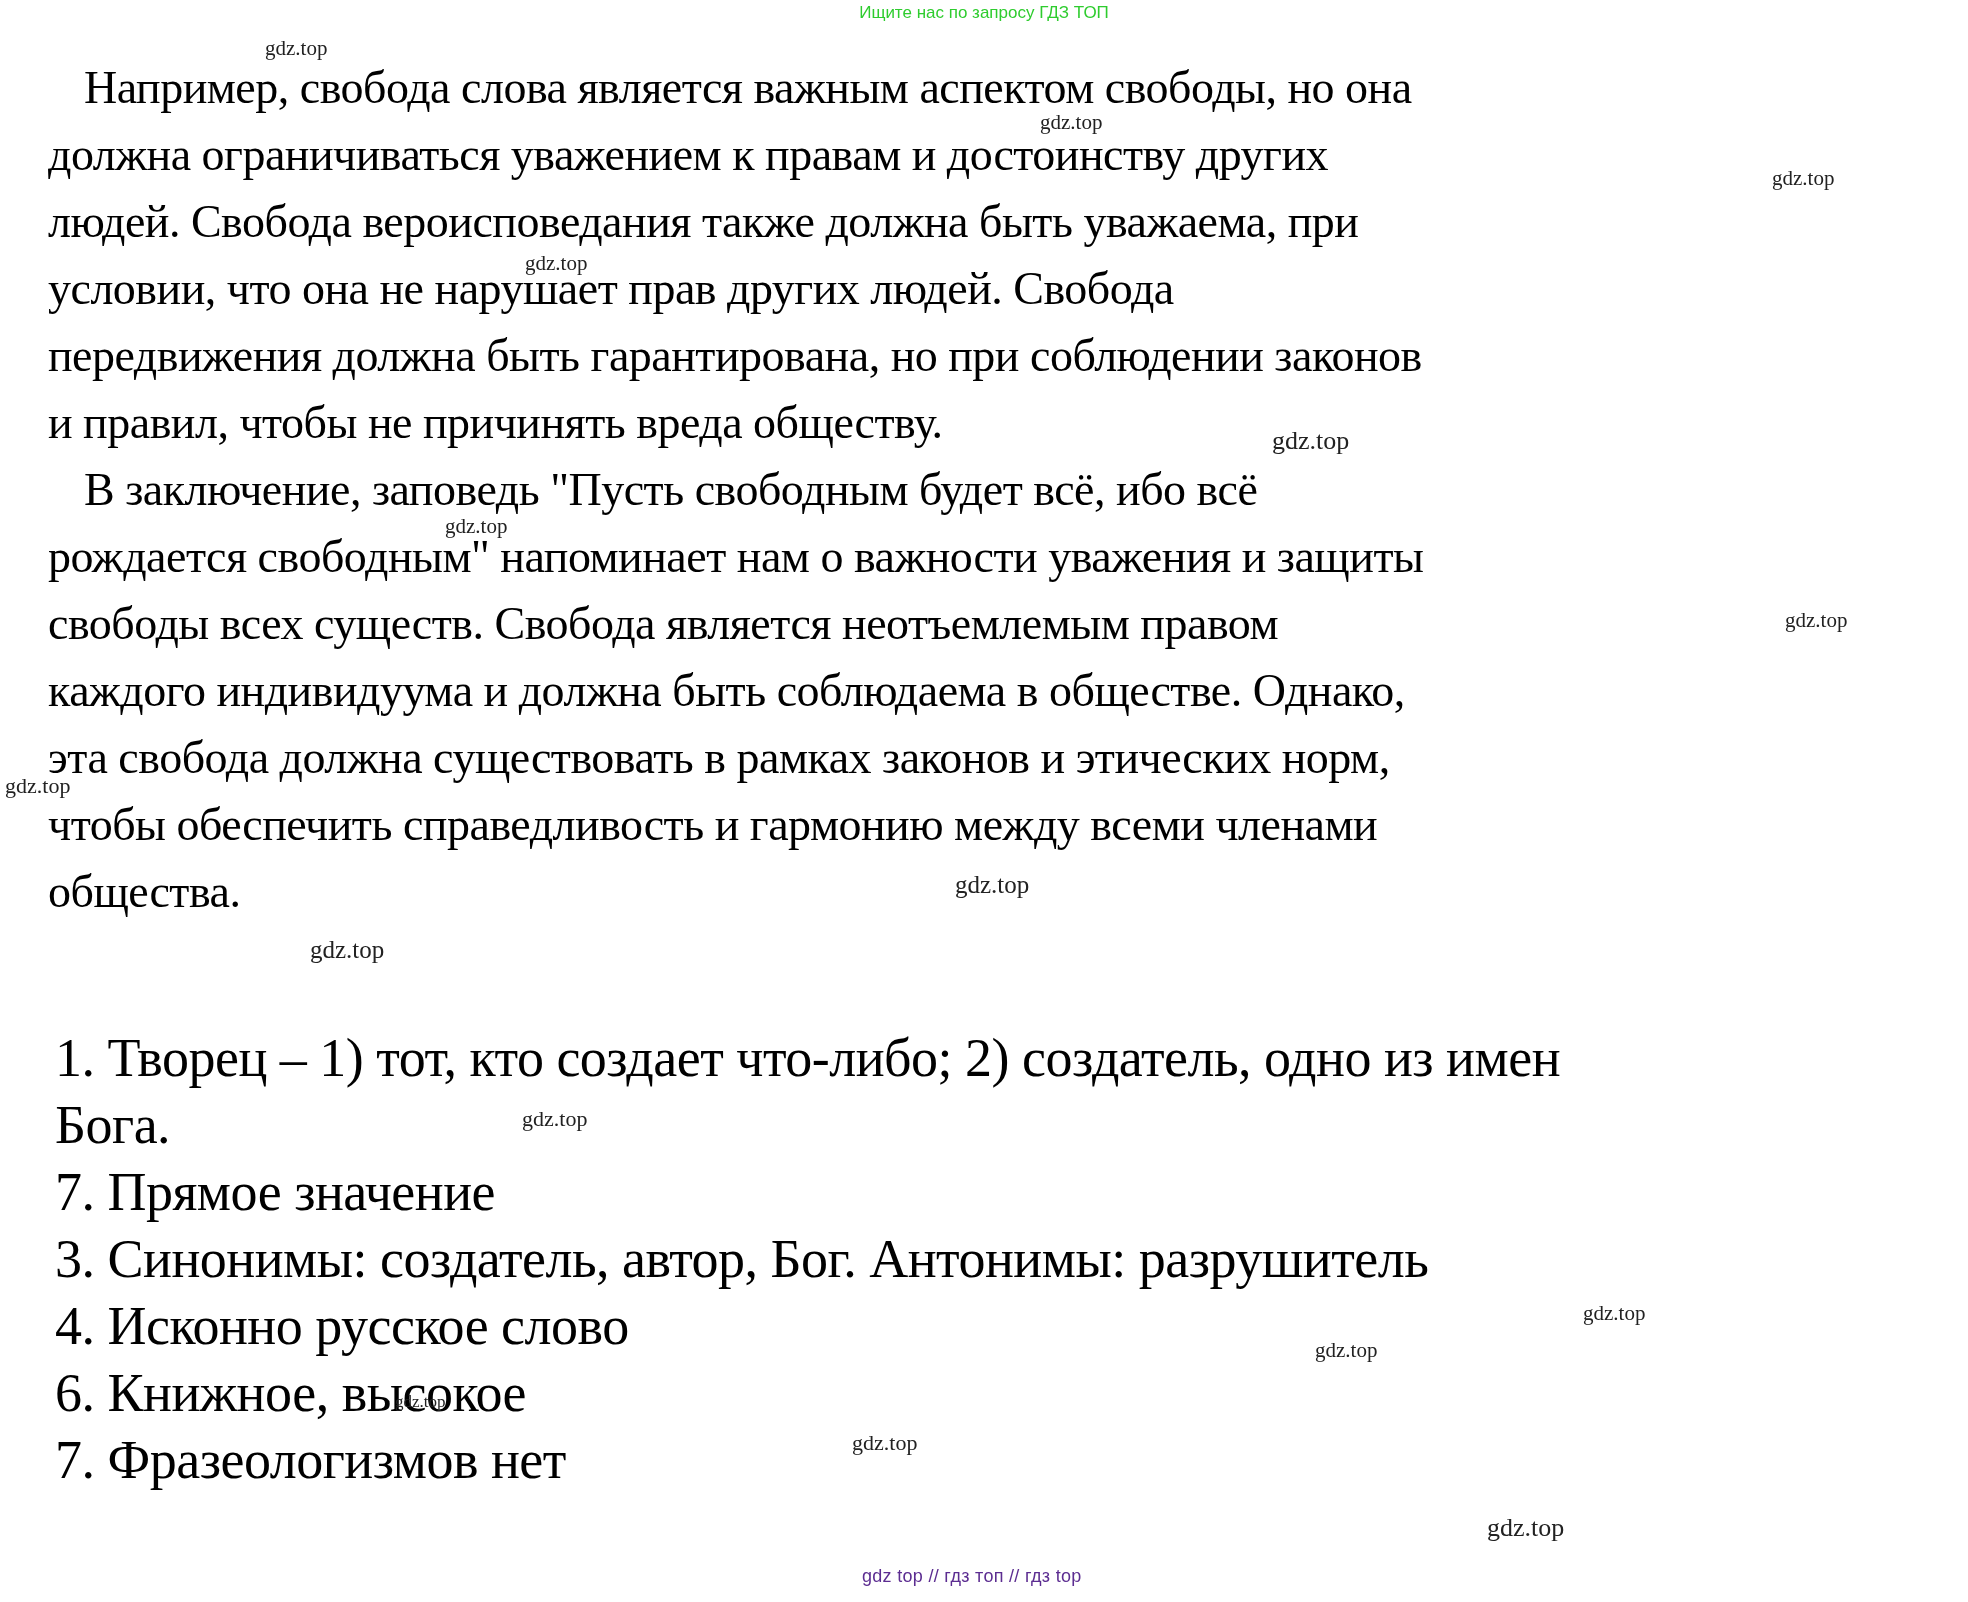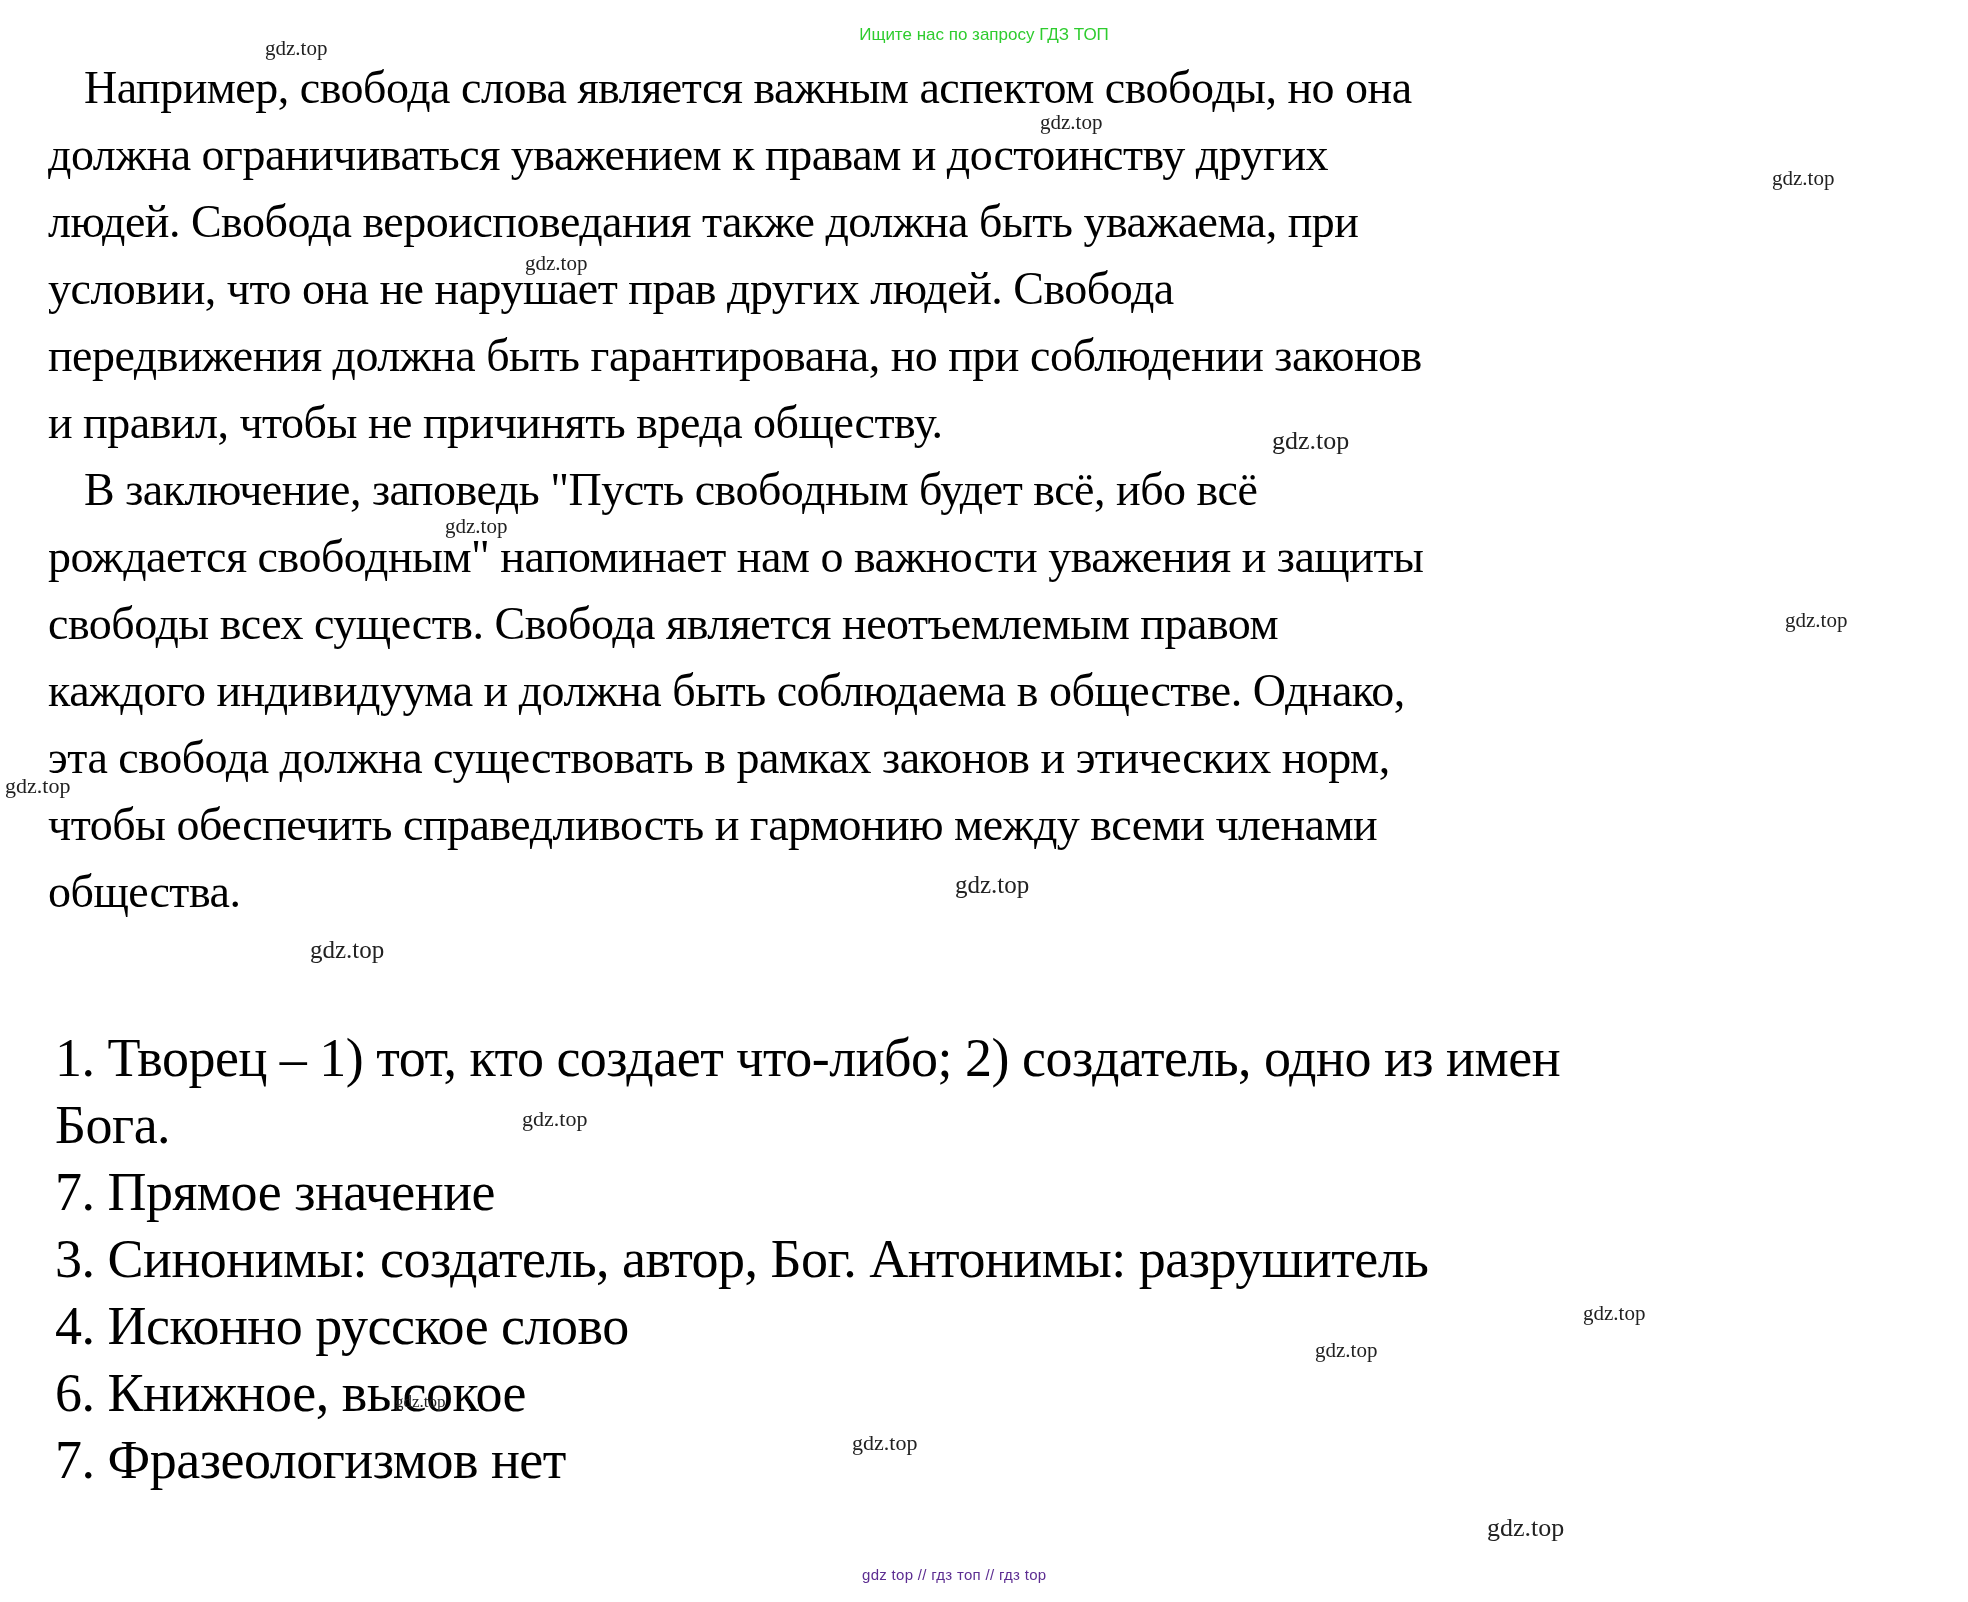--- a/index.html
+++ b/index.html
@@ -10,21 +10,20 @@
     overflow:hidden;
     font-family:"Liberation Serif", serif;
     color:#000;
   }
   .promo{
     position:absolute;left:0;right:0;top:3px;
     text-align:center;
     font-family:"Liberation Sans", sans-serif;
     font-size:17px;
     font-weight:400;
-    margin-top:22px;
   }
   .text-block{
     position:absolute;
     left:48px;top:54px;width:1880px;
     font-size:46px;
     line-height:67px;
     letter-spacing:-0.5px;
     white-space:nowrap;
   }
   .list-block{
@@ -40,21 +39,21 @@
   .wm{
     position:absolute;
     font-family:Liberation Serif, serif;
     color:#222222;
     white-space:nowrap;
   }
   .footer-links{
     position:absolute;
     left:862px;top:1566px;
     font-family:"Liberation Sans", sans-serif;
-    font-size:15px;
+    font-size:18px;
     letter-spacing:0.3px;
   }
 </style>
 </head>
 <body>
 
 <div class="promo" style="color:#2ecc2e;">Ищите нас по запросу ГДЗ ТОП</div>
 
 <div class="text-block">
   <div class="line indent">Например, свобода слова является важным аспектом свободы, но она</div>

